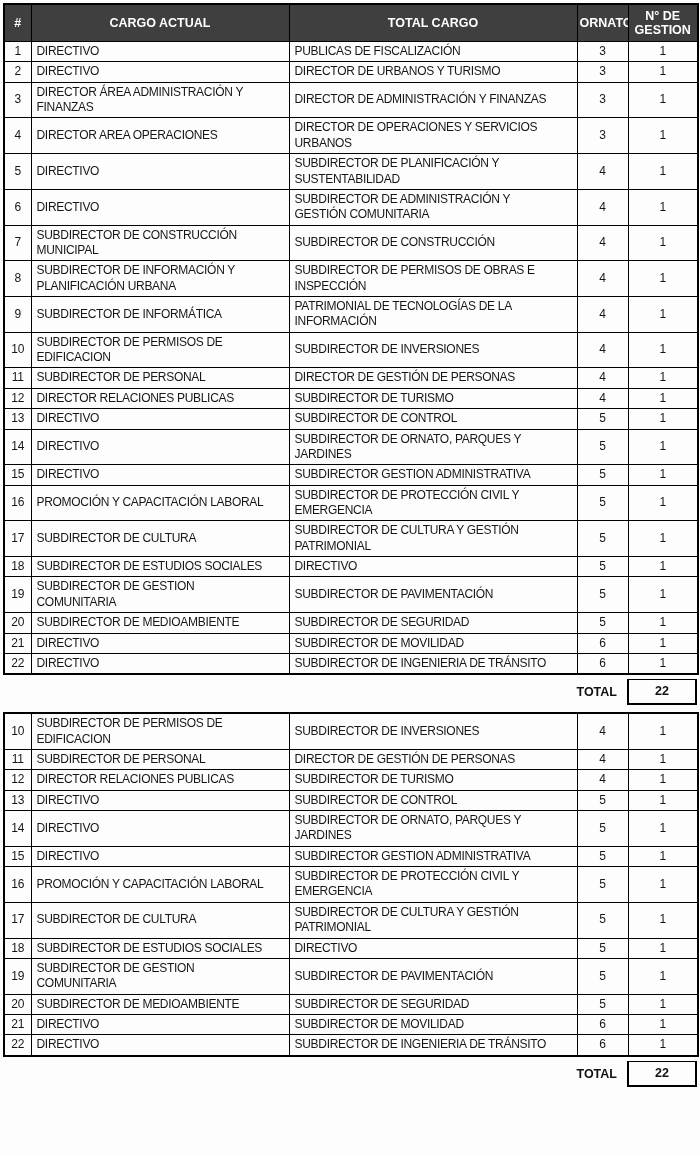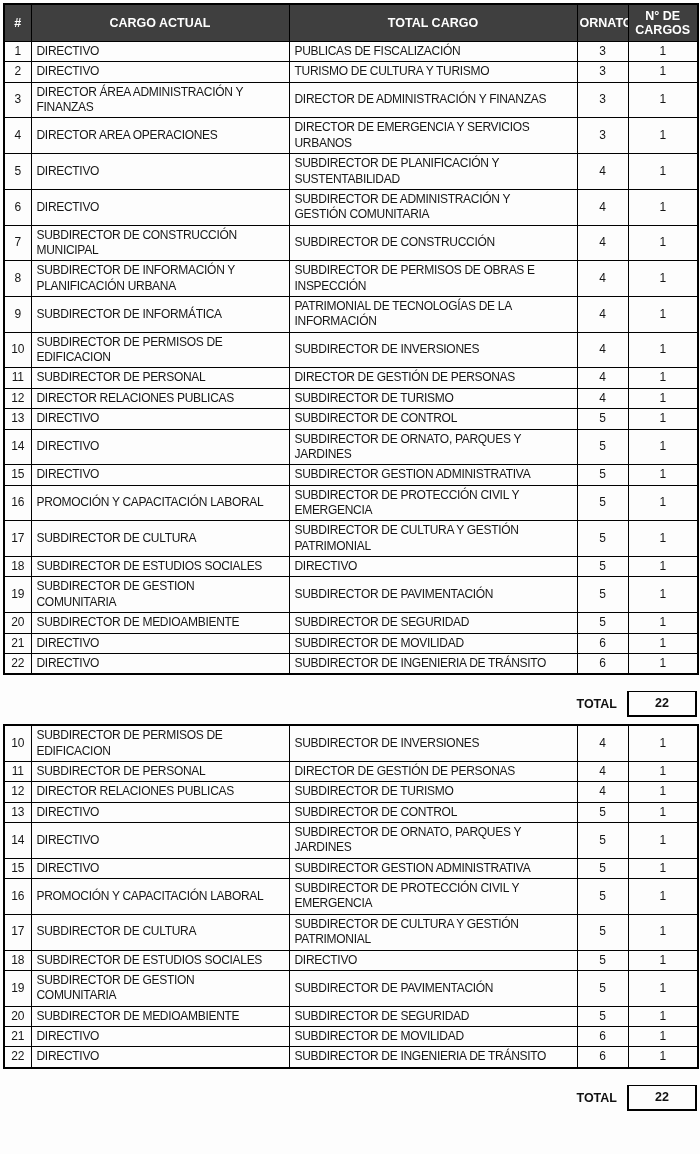--- a/index.html
+++ b/index.html
@@ -54,21 +54,21 @@
     letter-spacing: -0.3px;
   }
   td.c-center {
     text-align: center;
   }
   .total-row {
     width: 694px;
     display: flex;
     justify-content: flex-end;
     align-items: stretch;
-    margin-top: 16px;
+    margin-top: 4px;
   }
   .total-label {
     font-weight: bold;
     font-size: 12.5px;
     color: #111;
     margin-right: 10px;
     align-self: center;
   }
   .total-value {
     width: 70px;
@@ -97,50 +97,50 @@
       <col style="width:288px">
       <col style="width:51px">
       <col style="width:70px">
     </colgroup>
     <thead>
       <tr>
         <th>#</th>
         <th>CARGO ACTUAL</th>
         <th>TOTAL CARGO</th>
         <th>ORNATO</th>
-        <th>N° DE CARGOS</th>
+        <th>N° DE GESTION</th>
       </tr>
     </thead>
     <tbody id="tbody1">
         <tr>
           <td class="c-num">1</td>
           <td class="c-text">DIRECTIVO</td>
           <td class="c-text">PUBLICAS DE FISCALIZACIÓN</td>
           <td class="c-center">3</td>
           <td class="c-center">1</td>
         </tr>
         <tr>
           <td class="c-num">2</td>
           <td class="c-text">DIRECTIVO</td>
-          <td class="c-text">TURISMO DE CULTURA Y TURISMO</td>
+          <td class="c-text">DIRECTOR DE URBANOS Y TURISMO</td>
           <td class="c-center">3</td>
           <td class="c-center">1</td>
         </tr>
         <tr>
           <td class="c-num">3</td>
           <td class="c-text">DIRECTOR ÁREA ADMINISTRACIÓN Y
 FINANZAS</td>
           <td class="c-text">DIRECTOR DE ADMINISTRACIÓN Y FINANZAS</td>
           <td class="c-center">3</td>
           <td class="c-center">1</td>
         </tr>
         <tr>
           <td class="c-num">4</td>
           <td class="c-text">DIRECTOR AREA OPERACIONES</td>
-          <td class="c-text">DIRECTOR DE EMERGENCIA Y SERVICIOS
+          <td class="c-text">DIRECTOR DE OPERACIONES Y SERVICIOS
 URBANOS</td>
           <td class="c-center">3</td>
           <td class="c-center">1</td>
         </tr>
         <tr>
           <td class="c-num">5</td>
           <td class="c-text">DIRECTIVO</td>
           <td class="c-text">SUBDIRECTOR DE PLANIFICACIÓN Y
 SUSTENTABILIDAD</td>
           <td class="c-center">4</td>

